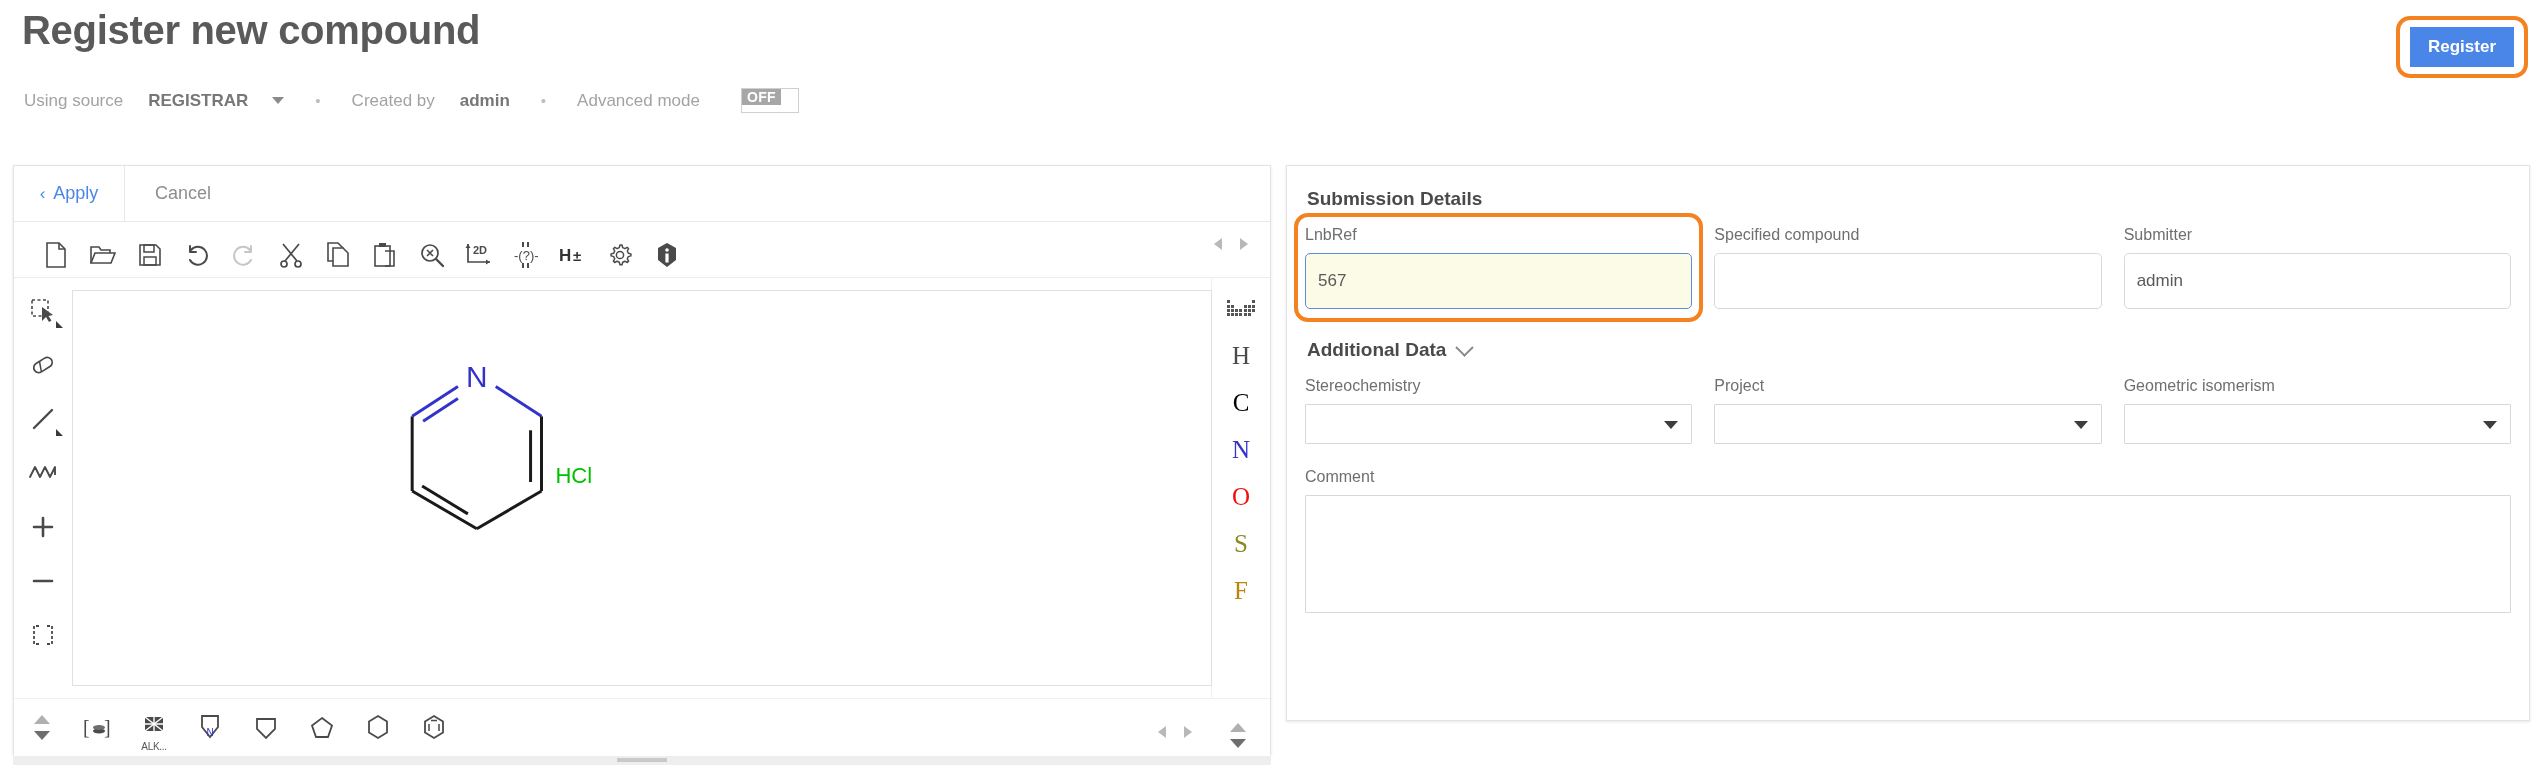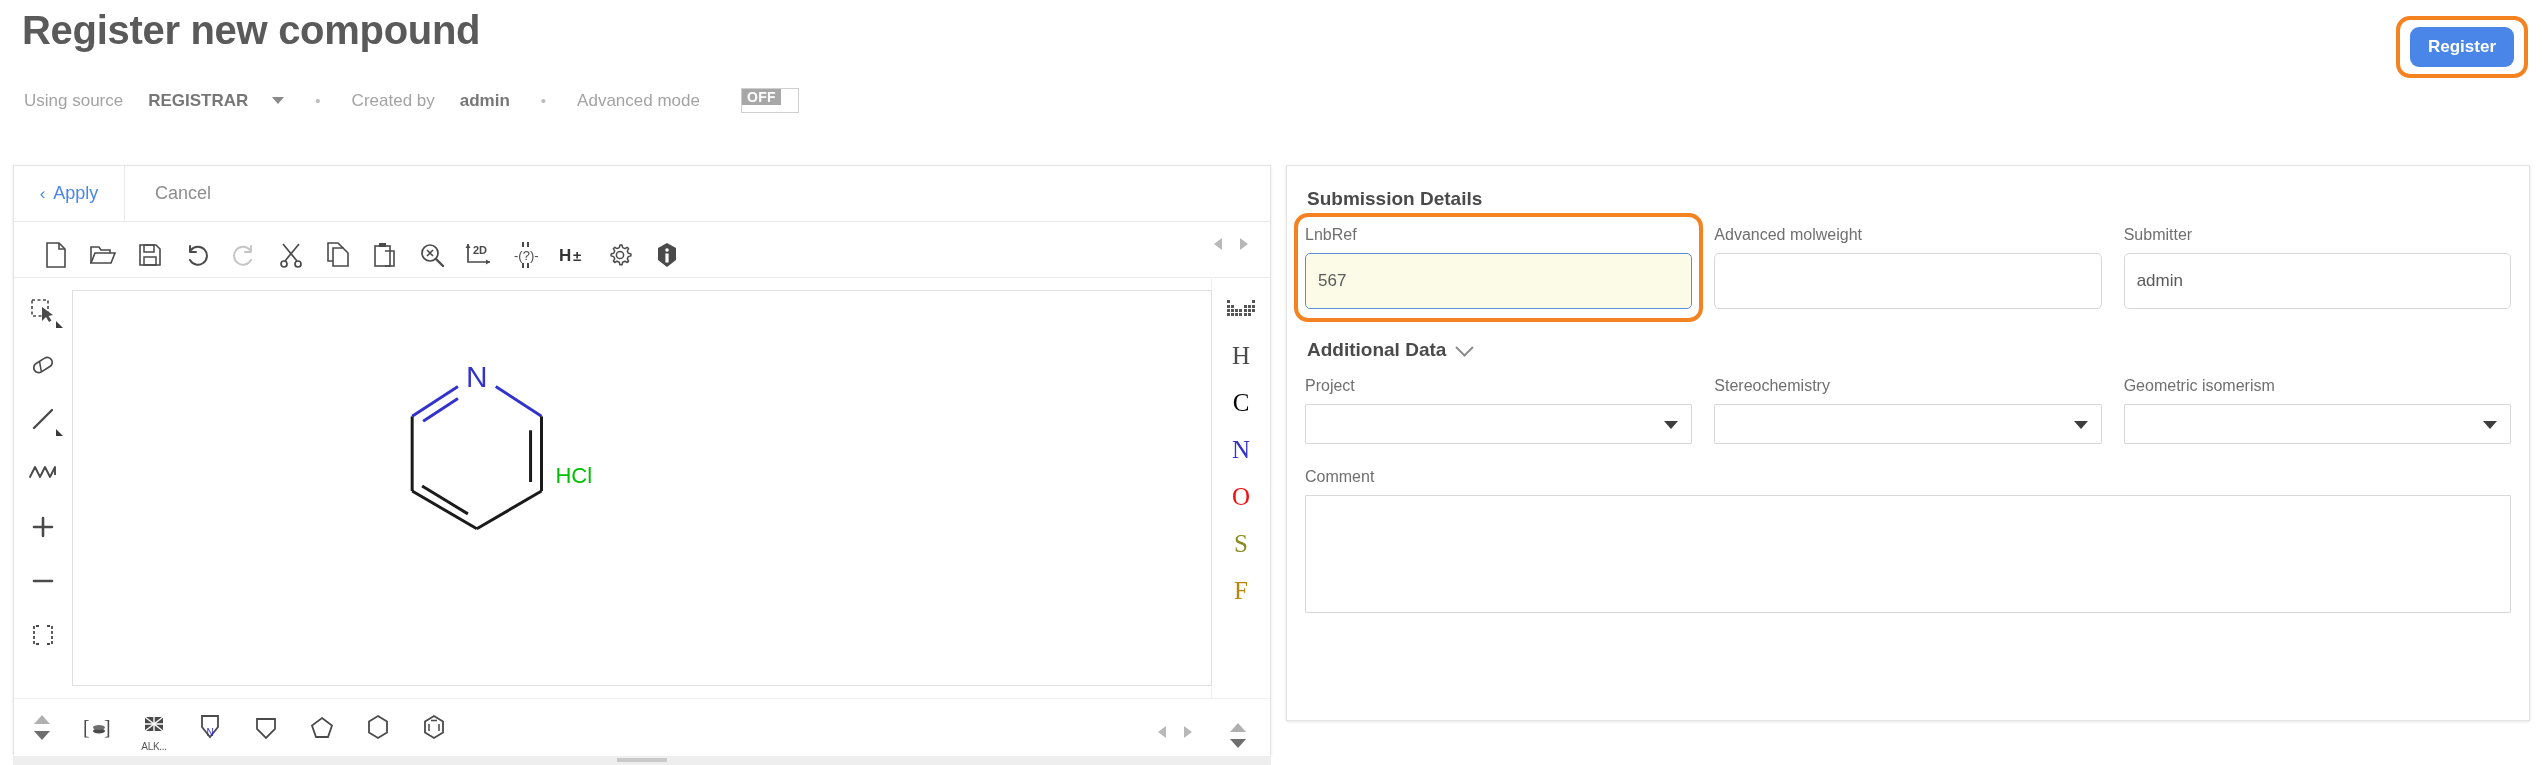--- a/index.html
+++ b/index.html
@@ -36,21 +36,21 @@
     display:flex;align-items:center;justify-content:center;width:39px;letter-spacing:0.3px;
   }
   .toggle-off .rest{flex:1;background:#fff;}
 
   .register-wrap{
     position:absolute;left:2396px;top:16px;width:132px;height:62px;
     border:4px solid #f58220;border-radius:14px;box-sizing:border-box;
     display:flex;align-items:center;justify-content:center;background:#fff;
   }
   .register-btn{
-    width:104px;height:40px;background:#4a86e8;color:#fff;border:none;border-radius:9px;
+    width:104px;height:40px;background:#4a86e8;color:#fff;border:none;border-radius:0;
     font-size:17px;font-weight:bold;font-family:"Liberation Sans",sans-serif;cursor:pointer;
   }
 
   
   .editor-card{
     position:absolute;left:13px;top:165px;width:1258px;height:590px;
     background:#fff;border:1px solid #e3e3e3;box-shadow:0 1px 3px rgba(0,0,0,.10);
     box-sizing:border-box;
   }
   .apply-bar{position:relative;height:55px;border-bottom:1px solid #e8e8e8;display:flex;align-items:stretch;}
@@ -472,50 +472,50 @@
 
     <div class="section-title">Submission Details</div>
 
     <div class="row">
       <div class="field">
         <div class="hl-ring"></div>
         <label class="lab">LnbRef</label>
         <input class="inp filled" type="text" value="567" style="">
       </div>
       <div class="field">
-        <label class="lab">Advanced molweight</label>
+        <label class="lab">Specified compound</label>
         <input class="inp" type="text" value="" style="">
       </div>
       <div class="field">
         <label class="lab">Submitter</label>
         <input class="inp" type="text" value="admin" style="">
       </div>
     </div>
 
     <div class="spacer-32"></div>
 
     <div class="section-title with-chev">
       <span>Additional Data</span>
       <span class="chev-dn"></span>
     </div>
 
     <div class="row">
+      <div class="field">
+        <label class="lab">Stereochemistry</label>
+        <div class="sel">
+          <span class="arrow"></span>
+        </div>
+      </div>
       <div class="field">
         <label class="lab">Project</label>
         <div class="sel">
           <span class="arrow"></span>
         </div>
       </div>
       <div class="field">
-        <label class="lab">Stereochemistry</label>
-        <div class="sel">
-          <span class="arrow"></span>
-        </div>
-      </div>
-      <div class="field">
         <label class="lab">Geometric isomerism</label>
         <div class="sel">
           <span class="arrow"></span>
         </div>
       </div>
     </div>
 
     <div class="spacer-24"></div>
 
     <div class="field">

